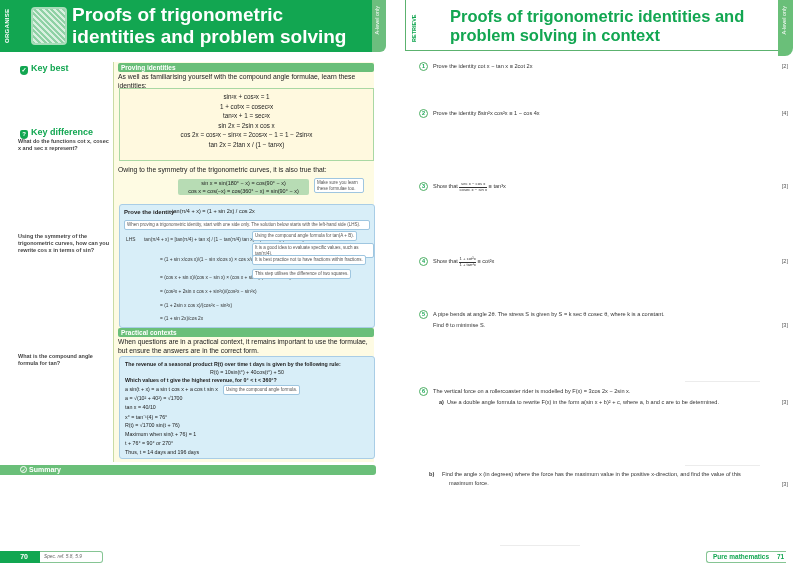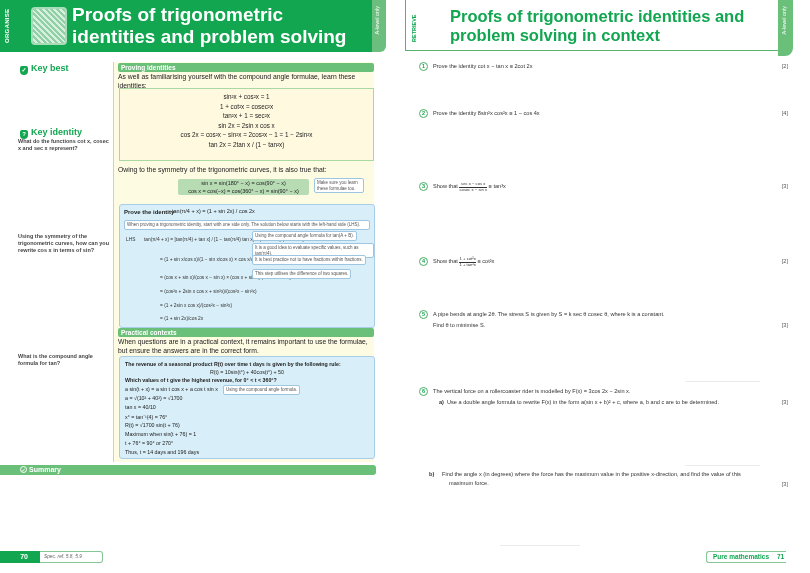--- a/index.html
+++ b/index.html
@@ -65,21 +65,21 @@
   <div class="lh-banner">
     <div class="lh-organise">ORGANISE</div>
     <div class="lh-qr"></div>
     <div class="lh-title">Proofs of trigonometric identities and problem solving in context</div>
   </div>
   <div class="lh-tab">
       <span>A-level only</span>
     </div>
 
   <div class="kw-head"><span class="badge-icon">✓</span><span>Key best</span></div>
-  <div class="kq-head"><span class="badge-icon">?</span><span>Key identity</span></div>
+  <div class="kq-head"><span class="badge-icon">?</span><span>Key difference</span></div>
   <div class="kq" style="top:138px">What do the functions cot x, cosec x and sec x represent?</div>
   <div class="kq" style="top:233px">Using the symmetry of the trigonometric curves, how can you rewrite cos x in terms of sin?</div>
   <div class="kq" style="top:353px">What is the compound angle formula for tan?</div>
 
   <div class="content">
     <div class="sec-bar" style="top:1px">Proving identities</div>
     <div class="para" style="top:10px">As well as familiarising yourself with the compound angle formulae, learn these identities:</div>
     <div class="ident-box">
       <div>sin²x + cos²x = 1</div>
       <div>1 + cot²x = cosec²x</div>

